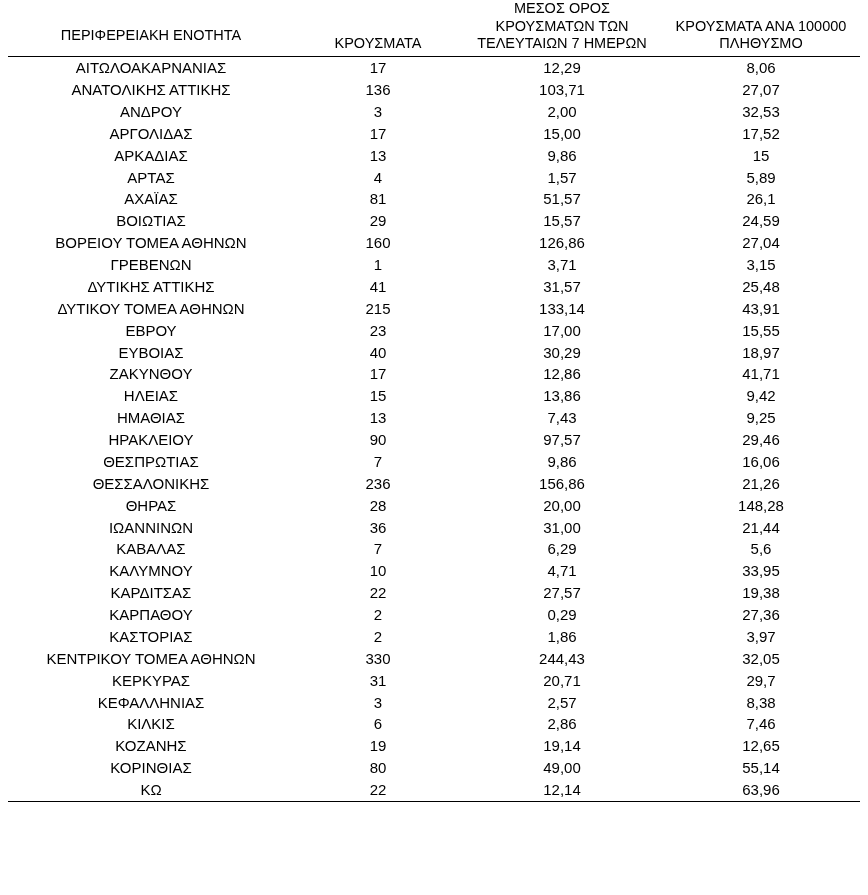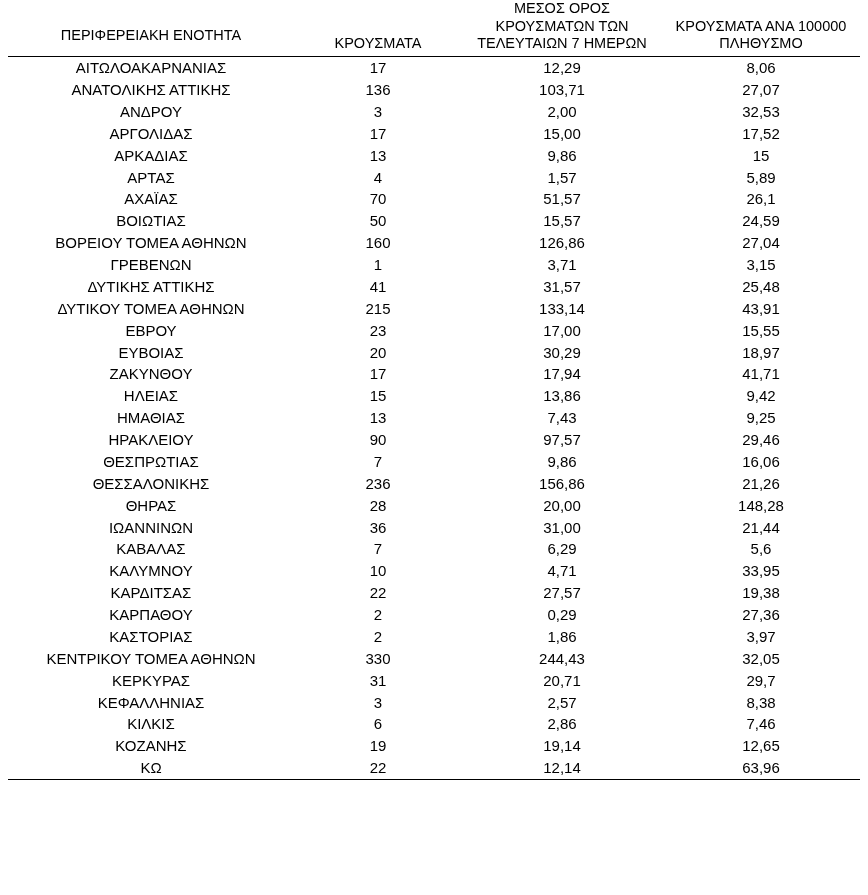--- a/index.html
+++ b/index.html
@@ -117,27 +117,27 @@
           <td>15</td>
         </tr>
         <tr>
           <td>ΑΡΤΑΣ</td>
           <td>4</td>
           <td>1,57</td>
           <td>5,89</td>
         </tr>
         <tr>
           <td>ΑΧΑΪΑΣ</td>
-          <td>70</td>
+          <td>81</td>
           <td>51,57</td>
           <td>26,1</td>
         </tr>
         <tr>
           <td>ΒΟΙΩΤΙΑΣ</td>
-          <td>50</td>
+          <td>29</td>
           <td>15,57</td>
           <td>24,59</td>
         </tr>
         <tr>
           <td>ΒΟΡΕΙΟΥ ΤΟΜΕΑ ΑΘΗΝΩΝ</td>
           <td>160</td>
           <td>126,86</td>
           <td>27,04</td>
         </tr>
         <tr>
@@ -159,28 +159,28 @@
           <td>43,91</td>
         </tr>
         <tr>
           <td>ΕΒΡΟΥ</td>
           <td>23</td>
           <td>17,00</td>
           <td>15,55</td>
         </tr>
         <tr>
           <td>ΕΥΒΟΙΑΣ</td>
-          <td>20</td>
+          <td>40</td>
           <td>30,29</td>
           <td>18,97</td>
         </tr>
         <tr>
           <td>ΖΑΚΥΝΘΟΥ</td>
           <td>17</td>
-          <td>17,94</td>
+          <td>12,86</td>
           <td>41,71</td>
         </tr>
         <tr>
           <td>ΗΛΕΙΑΣ</td>
           <td>15</td>
           <td>13,86</td>
           <td>9,42</td>
         </tr>
         <tr>
           <td>ΗΜΑΘΙΑΣ</td>
@@ -270,20 +270,26 @@
           <td>ΚΙΛΚΙΣ</td>
           <td>6</td>
           <td>2,86</td>
           <td>7,46</td>
         </tr>
         <tr>
           <td>ΚΟΖΑΝΗΣ</td>
           <td>19</td>
           <td>19,14</td>
           <td>12,65</td>
+        </tr>
+        <tr>
+          <td>ΚΟΡΙΝΘΙΑΣ</td>
+          <td>80</td>
+          <td>49,00</td>
+          <td>55,14</td>
         </tr>
         <tr>
           <td>ΚΩ</td>
           <td>22</td>
           <td>12,14</td>
           <td>63,96</td>
         </tr>
       </tbody>
   </table>
 </div>

